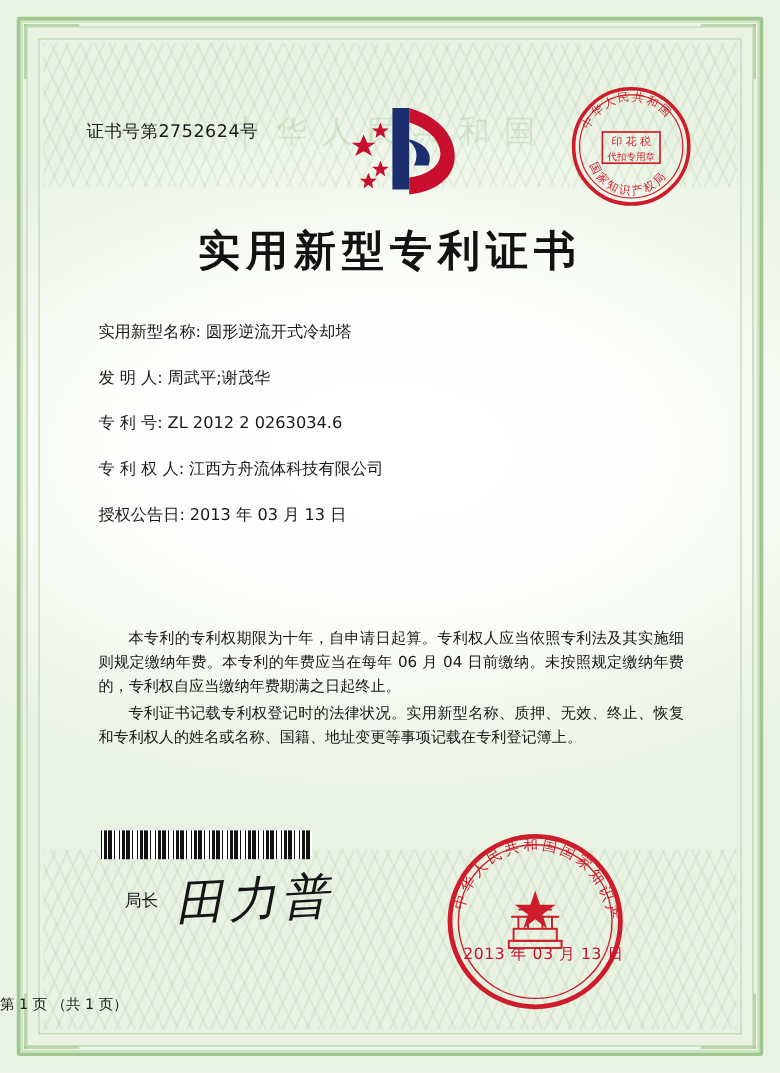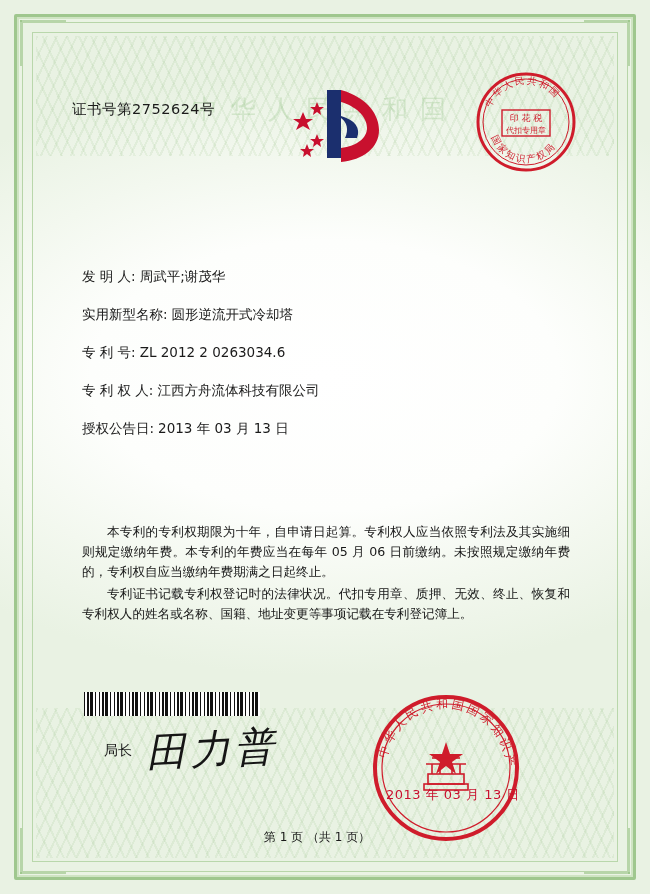--- a/index.html
+++ b/index.html
@@ -219,21 +219,21 @@
     font-size: 13px;
     color: #c8102e;
     font-family: "DejaVu Sans", sans-serif;
     letter-spacing: .5px;
   }
 
   .page-footer {
     position: absolute;
     left: 0; right: 16px;
     bottom: 48px;
-    text-align: center;
+    text-align: left;
     font-size: 12px;
     color: #1a1a1a;
     font-family: "DejaVu Sans", sans-serif;
   }
 
   .seal-text {
     font-family: "DejaVu Sans", sans-serif;
   }
 </style>
 </head>
@@ -279,47 +279,48 @@
       <text class="seal-text" font-size="9.5" fill="#cf1c2b" letter-spacing="2">
         <textPath href="#arcTop" startOffset="12%">中华人民共和国</textPath>
       </text>
       <path id="arcBot" d="M 16 56 A 36 36 0 0 0 88 56" fill="none"></path>
       <text class="seal-text" font-size="9.5" fill="#cf1c2b" letter-spacing="2">
         <textPath href="#arcBot" startOffset="10%">国家知识产权局</textPath>
       </text>
     </svg>
   </div>
 
+  <div class="title">实用新型专利证书</div>
 
   <div class="fields">
+    <div class="field">
+      <span class="label">实用新型名称:</span>
+      <span class="value">圆形逆流开式冷却塔</span>
+    </div>
     <div class="field">
       <span class="label">发 明 人:</span>
       <span class="value">周武平;谢茂华</span>
     </div>
     <div class="field">
-      <span class="label">实用新型名称:</span>
-      <span class="value">圆形逆流开式冷却塔</span>
-    </div>
-    <div class="field">
       <span class="label">专 利 号:</span>
       <span class="value">ZL 2012 2 0263034.6</span>
     </div>
     <div class="field">
       <span class="label">专 利 权 人:</span>
       <span class="value">江西方舟流体科技有限公司</span>
     </div>
     <div class="field">
       <span class="label">授权公告日:</span>
       <span class="value">2013 年 03 月 13 日</span>
     </div>
   </div>
 
   <div class="body-text">
-    <p>本专利的专利权期限为十年，自申请日起算。专利权人应当依照专利法及其实施细则规定缴纳年费。本专利的年费应当在每年 05 月 06 日前缴纳。未按照规定缴纳年费的，专利权自应当缴纳年费期满之日起终止。</p>
-    <p>专利证书记载专利权登记时的法律状况。代扣专用章、质押、无效、终止、恢复和专利权人的姓名或名称、国籍、地址变更等事项记载在专利登记簿上。</p>
+    <p>本专利的专利权期限为十年，自申请日起算。专利权人应当依照专利法及其实施细则规定缴纳年费。本专利的年费应当在每年 06 月 04 日前缴纳。未按照规定缴纳年费的，专利权自应当缴纳年费期满之日起终止。</p>
+    <p>专利证书记载专利权登记时的法律状况。实用新型名称、质押、无效、终止、恢复和专利权人的姓名或名称、国籍、地址变更等事项记载在专利登记簿上。</p>
   </div>
 
   <div class="barcode"></div>
 
   <div class="sign-label">局长</div>
   <div class="signature">田力普</div>
 
   <div class="red-seal-bottom">
     <svg viewBox="0 0 152 152" width="152" height="152">
       <circle cx="76" cy="76" r="71" fill="none" stroke="#cf1c2b" stroke-width="4"></circle>

